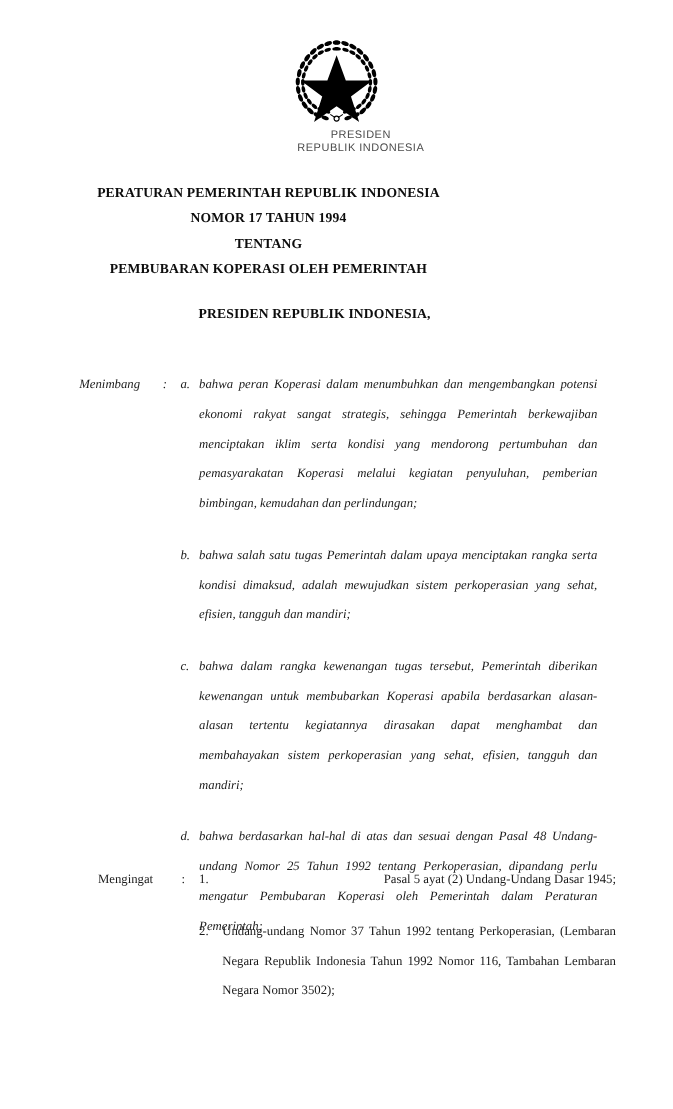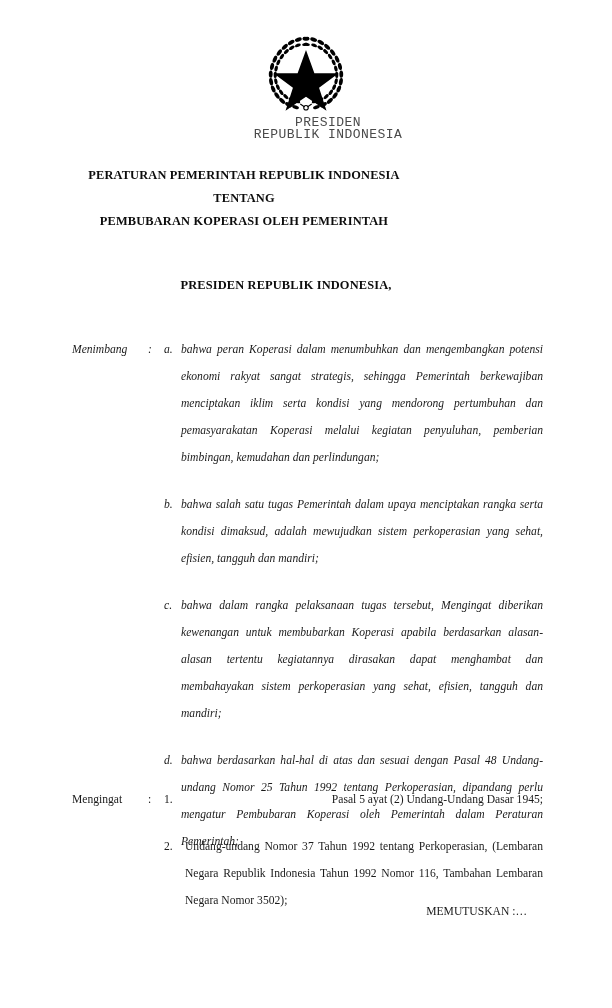--- a/index.html
+++ b/index.html
@@ -32,22 +32,22 @@
     text-align: center;
   }
   .emblem-svg {
     display: block;
     margin: 0 auto;
     width: 96px;
     height: 82px;
   }
   .emblem-caption {
     margin-top: 3px;
-    font-family: Liberation Mono, monospace;
-    font-size: 13px;
+    font-family: Liberation Sans, sans-serif;
+    font-size: 10px;
     letter-spacing: 0.45px;
     line-height: 11.5px;
     color: #4a4a4a;
     padding-left: 44px;
   }
   .emblem-caption div { white-space: nowrap; }
 
   
   .title-block {
     position: absolute;
@@ -74,21 +74,21 @@
     color: #0d0d0d;
   }
 
   
   .section {
     position: absolute;
     left: 72px;
     width: 471px;
   }
   #section-menimbang { top: 336px; font-style: italic; }
-  #section-mengingat { top: 786px; }
+  #section-mengingat { top: 786px; margin-left: 17px; }
 
   .sec-row {
     display: flex;
     align-items: flex-start;
   }
   .sec-label {
     width: 76px;
     flex: 0 0 76px;
     font-size: 11.6px;
     line-height: 27px;
@@ -224,20 +224,21 @@
       </g>
     </svg>
     <div class="emblem-caption">
       <div>PRESIDEN</div>
       <div>REPUBLIK INDONESIA</div>
     </div>
   </div>
 
   <div class="title-block">
     <div>PERATURAN PEMERINTAH REPUBLIK INDONESIA</div>
+    <div>NOMOR 17 TAHUN 1994</div>
     <div>TENTANG</div>
     <div>PEMBUBARAN KOPERASI OLEH PEMERINTAH</div>
   </div>
 
   <div class="issuer-line">PRESIDEN REPUBLIK INDONESIA,</div>
 
   <div class="section" id="section-menimbang">
     <div class="sec-row">
       <div class="sec-label">Menimbang</div>
       <div class="sec-colon">:</div>
@@ -248,21 +249,21 @@
           <div class="item-text">bahwa peran Koperasi dalam menumbuhkan dan mengembangkan potensi ekonomi rakyat sangat strategis, sehingga Pemerintah berkewajiban menciptakan iklim serta kondisi yang mendorong pertumbuhan dan pemasyarakatan Koperasi melalui kegiatan penyuluhan, pemberian bimbingan, kemudahan dan perlindungan;</div>
         </div>
 
         <div class="item">
           <div class="item-marker">b.</div>
           <div class="item-text">bahwa salah satu tugas Pemerintah dalam upaya menciptakan rangka serta kondisi dimaksud, adalah mewujudkan sistem perkoperasian yang sehat, efisien, tangguh dan mandiri;</div>
         </div>
 
         <div class="item">
           <div class="item-marker">c.</div>
-          <div class="item-text">bahwa dalam rangka pelaksanaan tugas tersebut, Mengingat diberikan kewenangan untuk membubarkan Koperasi apabila berdasarkan alasan-alasan tertentu kegiatannya dirasakan dapat menghambat  dan membahayakan sistem perkoperasian yang sehat, efisien, tangguh dan mandiri;</div>
+          <div class="item-text">bahwa dalam rangka kewenangan tugas tersebut, Pemerintah diberikan kewenangan untuk membubarkan Koperasi apabila berdasarkan alasan-alasan tertentu kegiatannya dirasakan dapat menghambat  dan membahayakan sistem perkoperasian yang sehat, efisien, tangguh dan mandiri;</div>
         </div>
 
         <div class="item">
           <div class="item-marker">d.</div>
           <div class="item-text">bahwa berdasarkan hal-hal di atas dan sesuai dengan Pasal 48 Undang-undang Nomor 25 Tahun 1992 tentang Perkoperasian, dipandang perlu mengatur Pembubaran Koperasi oleh Pemerintah dalam Peraturan Pemerintah;</div>
         </div>
 
       </div>
     </div>
   </div>
@@ -280,15 +281,14 @@
 
         <div class="item">
           <div class="item-marker wide">2.</div>
           <div class="item-text">Undang-undang Nomor 37 Tahun 1992 tentang Perkoperasian, (Lembaran Negara Republik Indonesia Tahun 1992 Nomor 116, Tambahan Lembaran Negara Nomor 3502);</div>
         </div>
 
       </div>
     </div>
   </div>
 
-  <div class="footer-line">MEMUTUSKAN :…</div>
 
 </div>
 
 </body></html>

